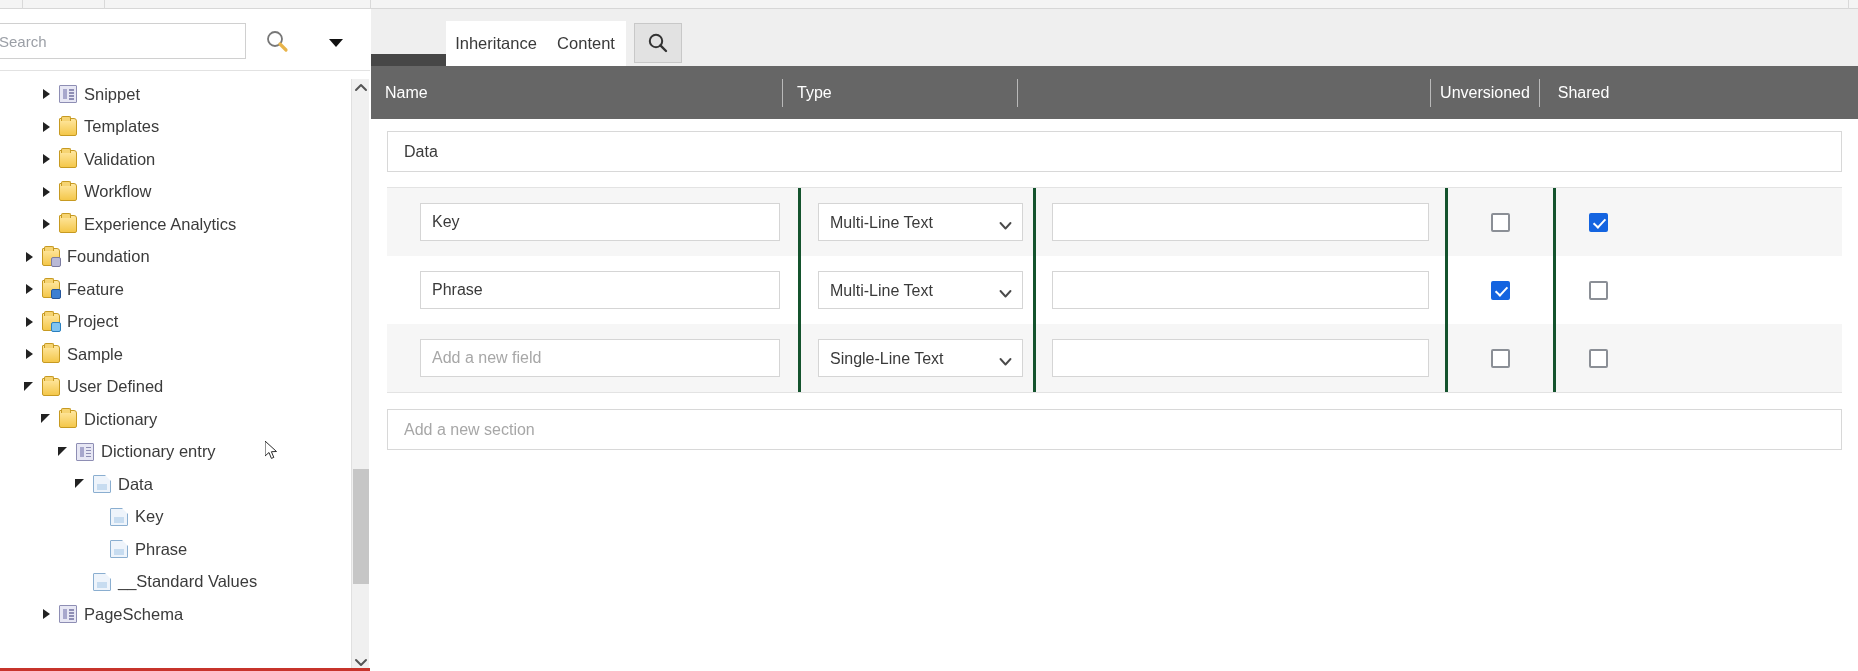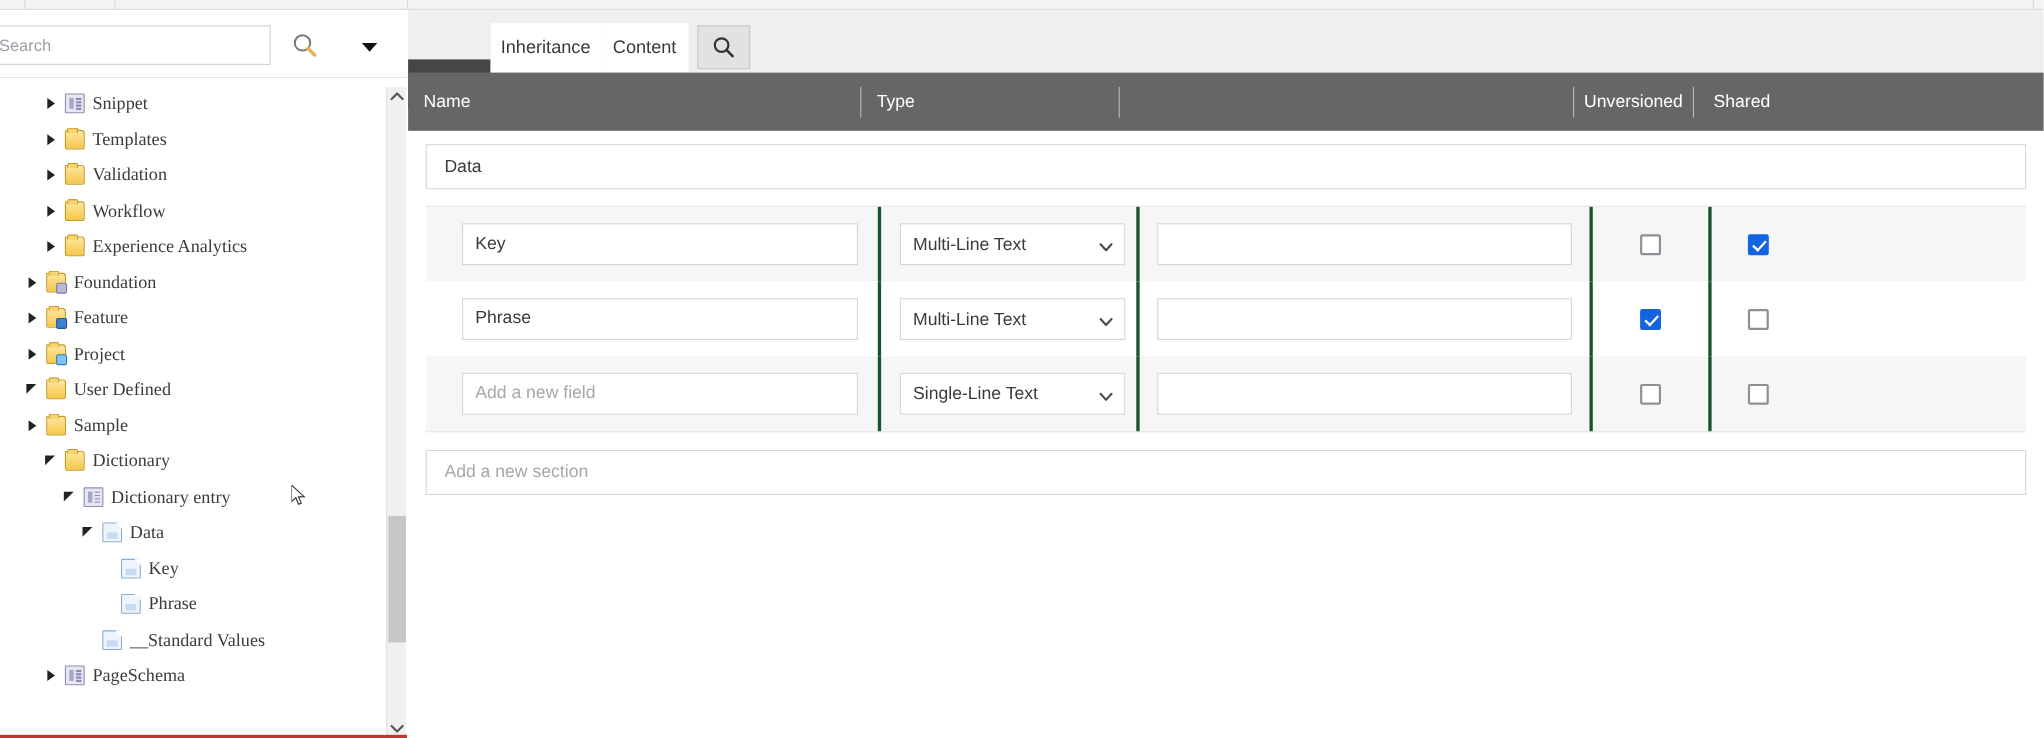--- a/index.html
+++ b/index.html
@@ -78,21 +78,20 @@
 
   
   .tree {
     position: absolute;
     top: 62px; left: 0;
     width: 416px;
     height: 600px;
     overflow: hidden;
     padding-top: 7px;
     background: #ffffff;
-    font-family: Liberation Serif, serif;
   }
   .tree-item {
     display: flex;
     align-items: center;
     height: 32.5px;
     font-size: 16.5px;
     color: #3b3b3b;
     white-space: nowrap;
     cursor: pointer;
     user-select: none;
@@ -549,28 +548,28 @@
           <span class="tree-label">Feature</span>
         </div>
         <div class="tree-item lv1">
           <span class="twisty collapsed"></span>
           <span class="node-icon ic-folder">
             <span class="badge badge-project"></span>
           </span>
           <span class="tree-label">Project</span>
         </div>
         <div class="tree-item lv1">
+          <span class="twisty collapsed"></span>
+          <span class="node-icon ic-folder"></span>
+          <span class="tree-label">Sample</span>
+        </div>
+        <div class="tree-item lv1">
           <span class="twisty expanded"></span>
           <span class="node-icon ic-folder"></span>
           <span class="tree-label">User Defined</span>
-        </div>
-        <div class="tree-item lv1">
-          <span class="twisty collapsed"></span>
-          <span class="node-icon ic-folder"></span>
-          <span class="tree-label">Sample</span>
         </div>
         <div class="tree-item lv2">
           <span class="twisty expanded"></span>
           <span class="node-icon ic-folder"></span>
           <span class="tree-label">Dictionary</span>
         </div>
         <div class="tree-item lv3">
           <span class="twisty expanded"></span>
           <span class="node-icon ic-template"></span>
           <span class="tree-label">Dictionary entry</span>

